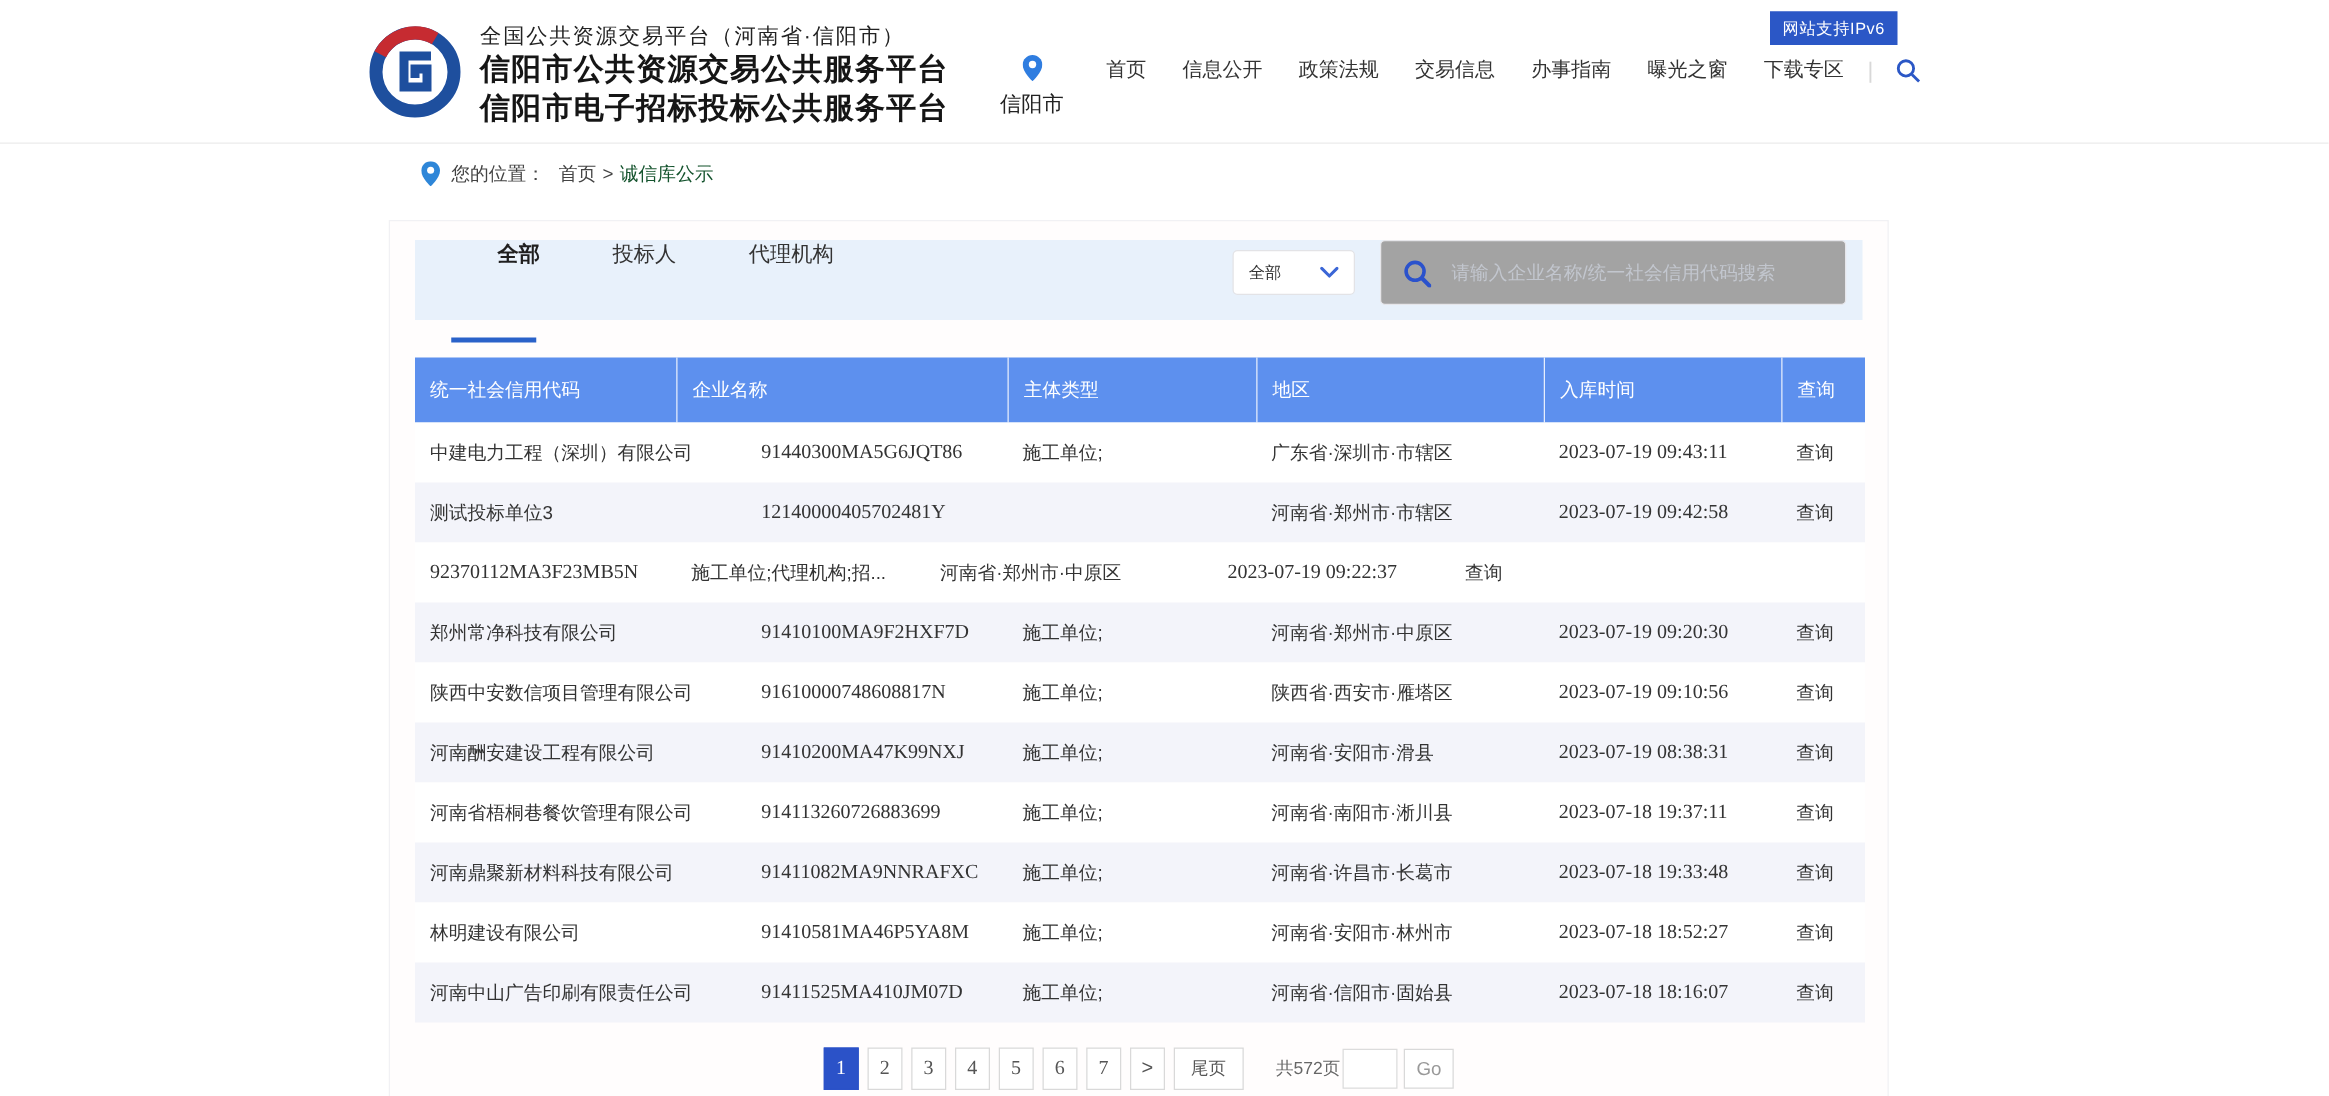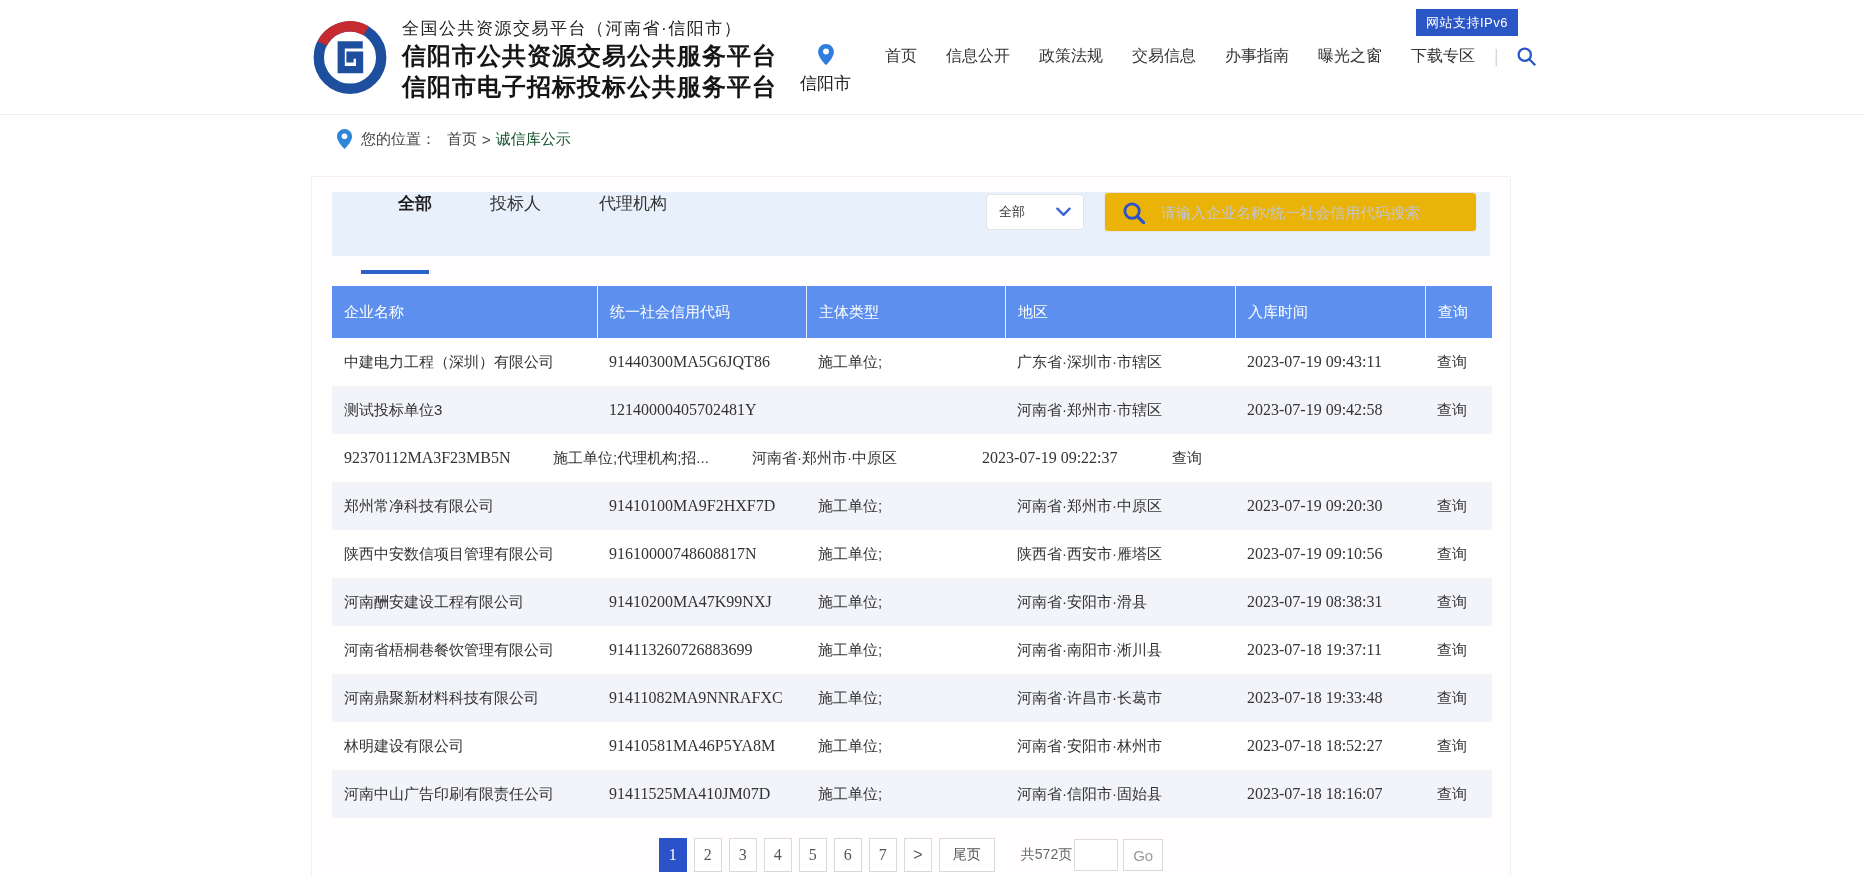--- a/index.html
+++ b/index.html
@@ -5,21 +5,21 @@
   * { box-sizing: border-box; }
   body {
     width: 1863px; height: 877px; margin: 0; position: relative;
     background: #fff; overflow: hidden;
     font-family: "Liberation Sans", sans-serif; color: #333;
   }
   .serif { font-family: "Liberation Serif", serif; }
 
   
   .header { height: 115px; position: relative; border-bottom: 1px solid #ececec; background:#fff; }
-  .brand { position: absolute; left: 310px; top: 14px; display: flex; cursor: pointer; }
+  .brand { position: absolute; left: 292px; top: 14px; display: flex; cursor: pointer; }
   .logo { width: 80px; height: 84px; flex: 0 0 auto; }
   .titles { margin-left: 12px; line-height: 1; white-space: nowrap; }
   .t1 { font-size: 17px; color: #222; letter-spacing: 1.5px; margin-top: 6px; }
   .t2, .t3 { font-size: 24px; font-weight: bold; color: #151515; letter-spacing: 1px; margin-top: 7px; }
   .loc { position: absolute; left: 800px; top: 44px; display: flex; align-items: center; gap: 7px; font-size: 17px; color:#222; cursor:pointer;flex-direction:column; }
   .nav { position: absolute; left: 885px; top: 46px; display: flex; align-items: center; gap: 29px; font-size: 16px; color: #333; }
   .nav .item { cursor: pointer; white-space: nowrap; }
   .nav .vsep { color: #d8d8d8; font-size: 18px; margin: 0 -12px 0 -10px; }
   .ipv6 { position: absolute; left: 1416px; top: 9px; background: #2b57c6; color: #fff; font-size: 13px; padding: 5px 10px 4px; letter-spacing: .5px; }
 
@@ -35,21 +35,21 @@
   
   .strip { position: relative; background: #e8f1fb; height: 64px; display: flex; align-items: flex-start; padding: 0 13px 0 66px; }
   .tabs { display: flex; gap: 58px; font-size: 17px; color: #333; }
   .tab { cursor: pointer; }
   .tab.active { font-weight: bold; color: #1f1f1f; }
   .tab-underline { position: absolute; left: 29px; bottom: -18px; width: 68px; height: 4px; background: #2a62c9; }
   .right-tools { margin-left: auto; display: flex; align-items: center; gap: 20px; }
   .dropdown { width: 98px; height: 36px; background: #fff; border: 1px solid #e3e3e6; border-radius: 4px;
               display: flex; align-items: center; justify-content: space-between; padding: 0 12px; cursor: pointer; }
   .dropdown .val { font-size: 13px; color: #333; }
-  .searchbox { width: 373px; height: 40px; background: #eab308; border: 1px solid #e6e6ea; border-radius: 4px;
+  .searchbox { width: 373px; height: 52px; background: #a3a3a3; border: 1px solid #e6e6ea; border-radius: 4px;
                display: flex; align-items: center; padding: 0 10px 0 17px; }
   .searchbox input { border: none; outline: none; flex: 1; font-size: 15px; margin-left: 14px;
                      font-family: "Liberation Sans", sans-serif; color: #333; background: transparent; }
   .searchbox input::placeholder { color: #c2c6ce; }
 
   
   .table { margin-top: 30px; width: 1160px; }
   .thead { display: flex; background: #5d90ee; height: 52px; align-items: stretch; }
   .th { color: #fff; font-size: 15px; display: flex; align-items: center; padding-left: 12px; }
   .th + .th { border-left: 1px solid rgba(255,255,255,.85); }
@@ -154,22 +154,22 @@
           <circle cx="10.5" cy="10.5" r="7.5" fill="none" stroke="#2b52cc" stroke-width="3"></circle>
           <line x1="16.5" y1="16.5" x2="22.5" y2="22.5" stroke="#2b52cc" stroke-width="3.4" stroke-linecap="round"></line>
         </svg>
         <input type="text" placeholder="请输入企业名称/统一社会信用代码搜索" style="">
       </div>
     </div>
   </div>
 
   <div class="table">
     <div class="thead">
+      <div class="th c2">统一社会信用代码</div>
       <div class="th c1">企业名称</div>
-      <div class="th c2">统一社会信用代码</div>
       <div class="th c3">主体类型</div>
       <div class="th c4">地区</div>
       <div class="th c5">入库时间</div>
       <div class="th c6">查询</div>
     </div>
     <div class="tbody">
         <div class="trow">
           <div class="td c1">中建电力工程（深圳）有限公司</div>
           <div class="td c2 num">91440300MA5G6JQT86</div>
           <div class="td c3">施工单位;</div>

